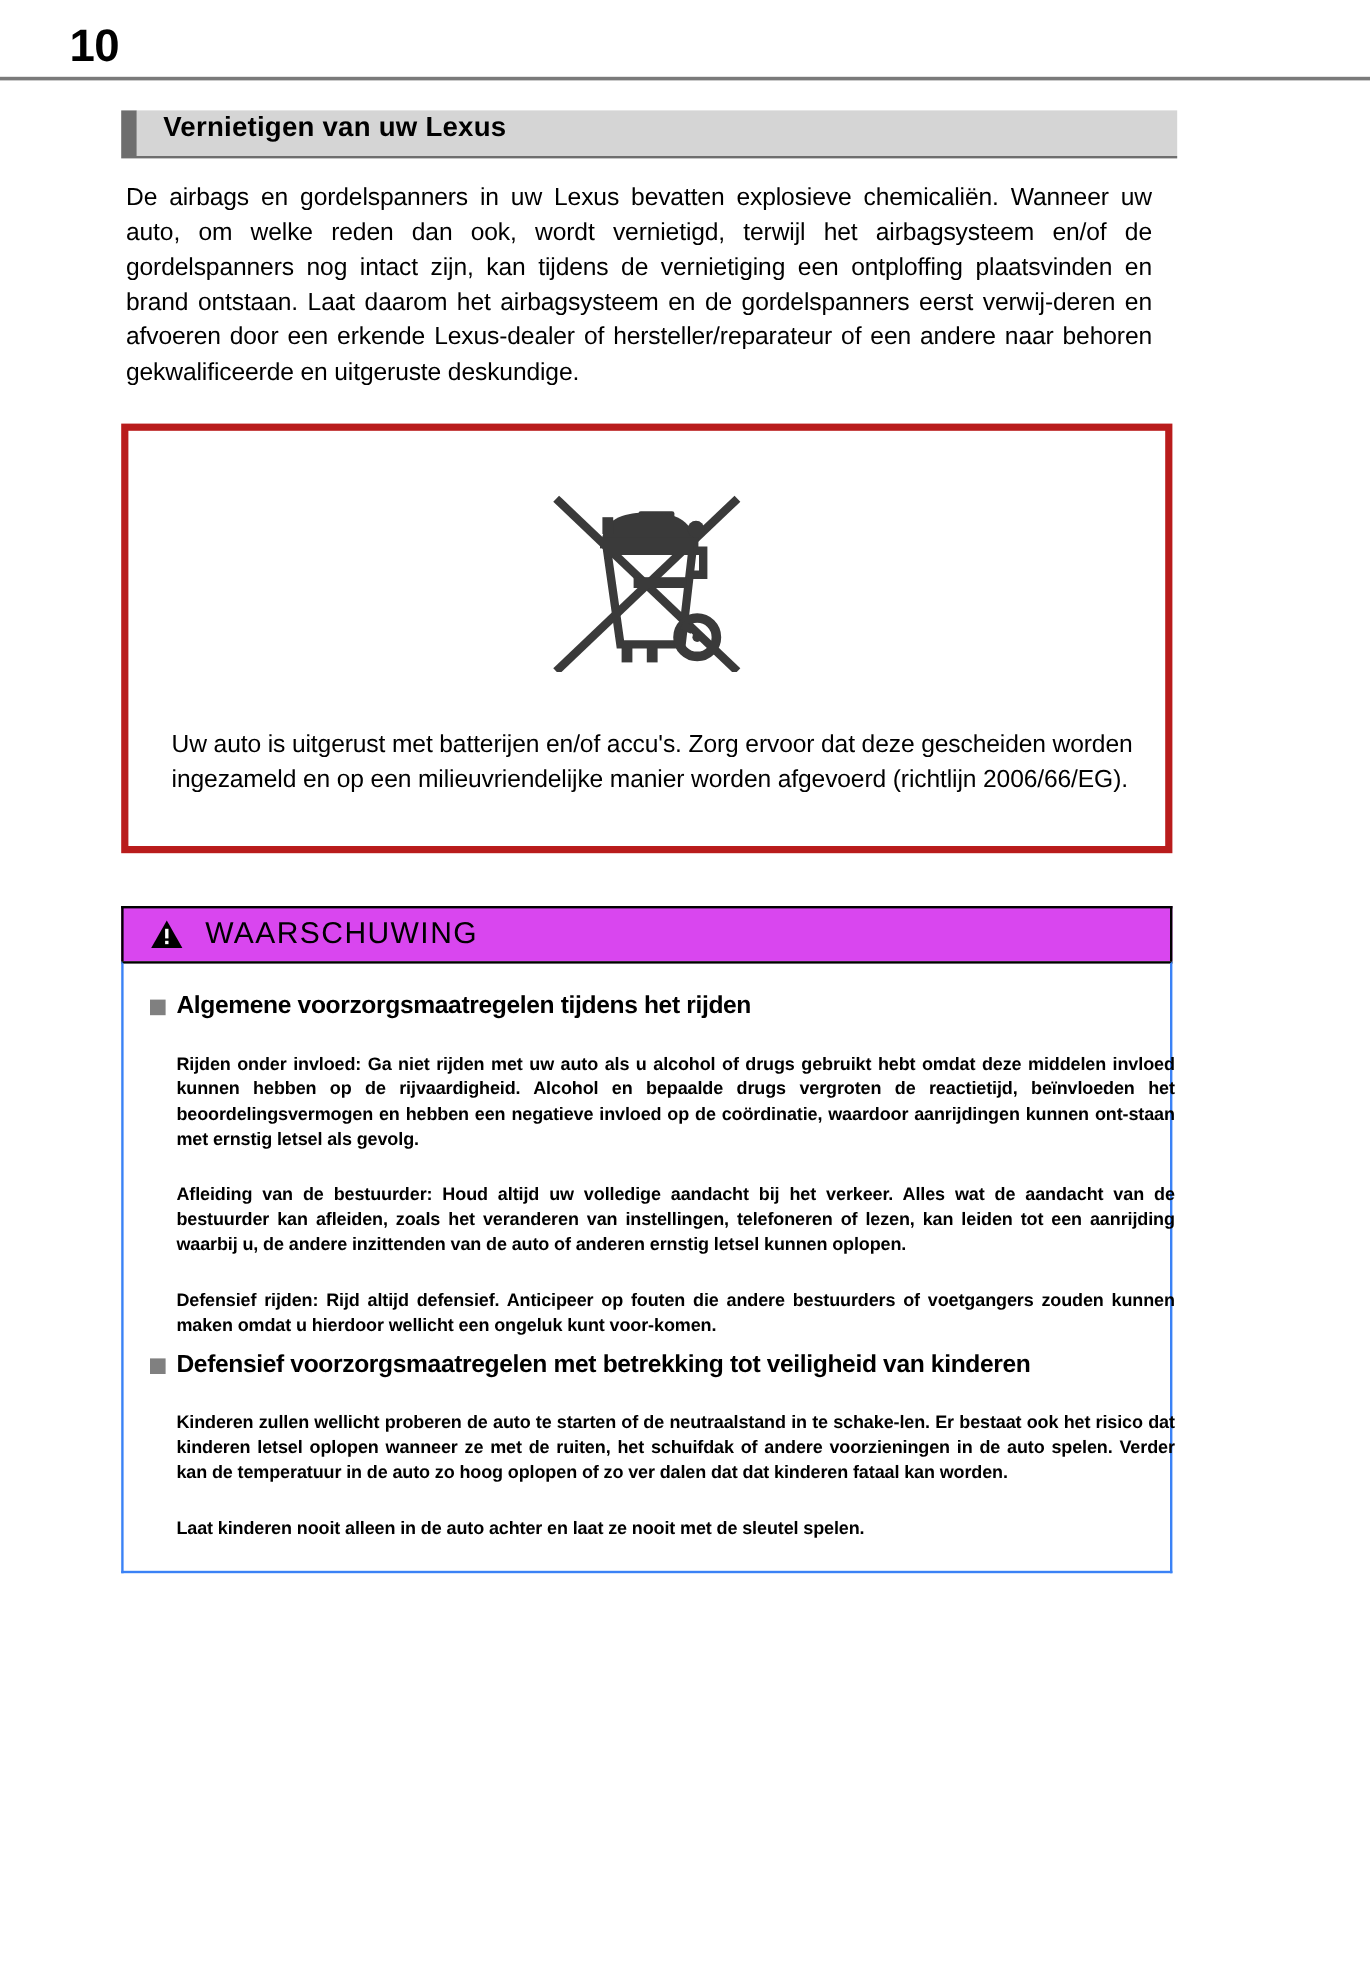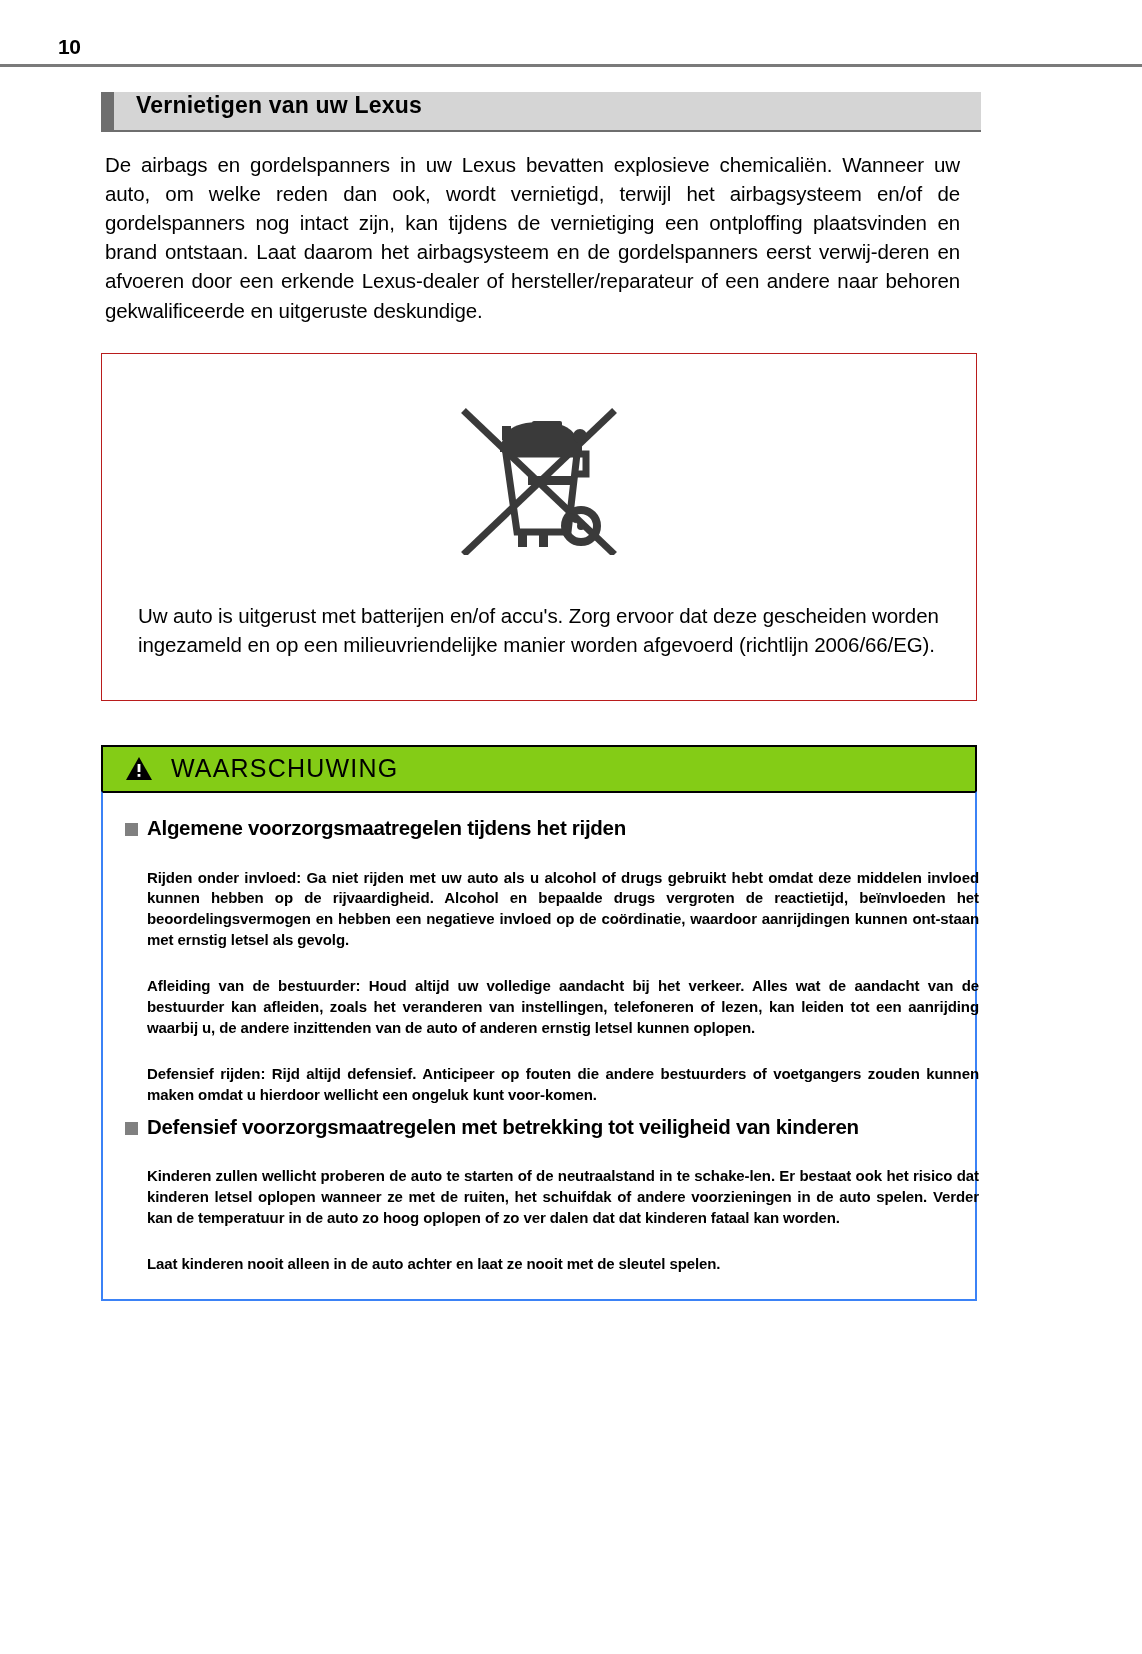--- a/index.html
+++ b/index.html
@@ -17,22 +17,22 @@
   }
 
   
   .page-header {
     position: relative;
     height: 62px;
   }
   .folio {
     position: absolute;
     left: 58px;
-    top: 36px;
-    font-size: 21px;
+    top: 20px;
+    font-size: 38px;
     font-weight: bold;
     letter-spacing: -0.5px;
     line-height: 1;
   }
   .header-rule {
     position: absolute;
     left: 0;
     right: 0;
     top: 64px;
     height: 3px;
@@ -85,21 +85,21 @@
     font-size: 20.5px;
     line-height: 1.42;
     text-align: justify;
     text-justify: inter-word;
     letter-spacing: -0.1px;
   }
 
   
   .weee-box {
     margin-top: 28px;
-    border: 1px solid #b91c1c;
+    border: 6px solid #b91c1c;
     width: 876px;
     box-sizing: border-box;
     padding: 18px 20px 20px 20px;
   }
   .weee-figure {
     display: flex;
     justify-content: center;
     align-items: center;
     padding: 8px 0 26px 0;
   }
@@ -112,21 +112,21 @@
 
   
   .warning-block {
     margin-top: 44px;
     width: 876px;
   }
   .warning-bar {
     display: flex;
     align-items: center;
     height: 46px;
-    background: #84cc16;
+    background: #d946ef;
     border: 2px solid #000;
     border-bottom: none;
     box-sizing: border-box;
     padding-left: 22px;
   }
   .warn-triangle {
     width: 28px;
     height: 25px;
     margin-right: 18px;
     flex: 0 0 auto;

